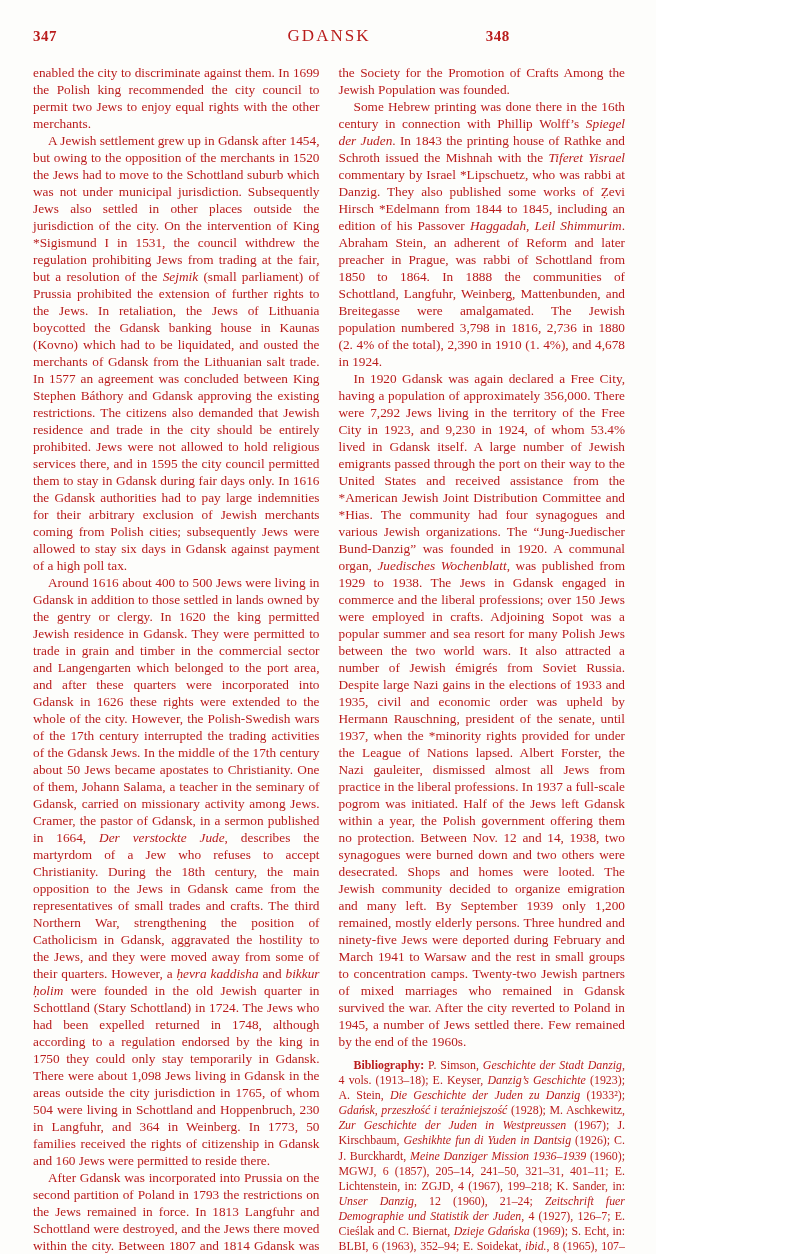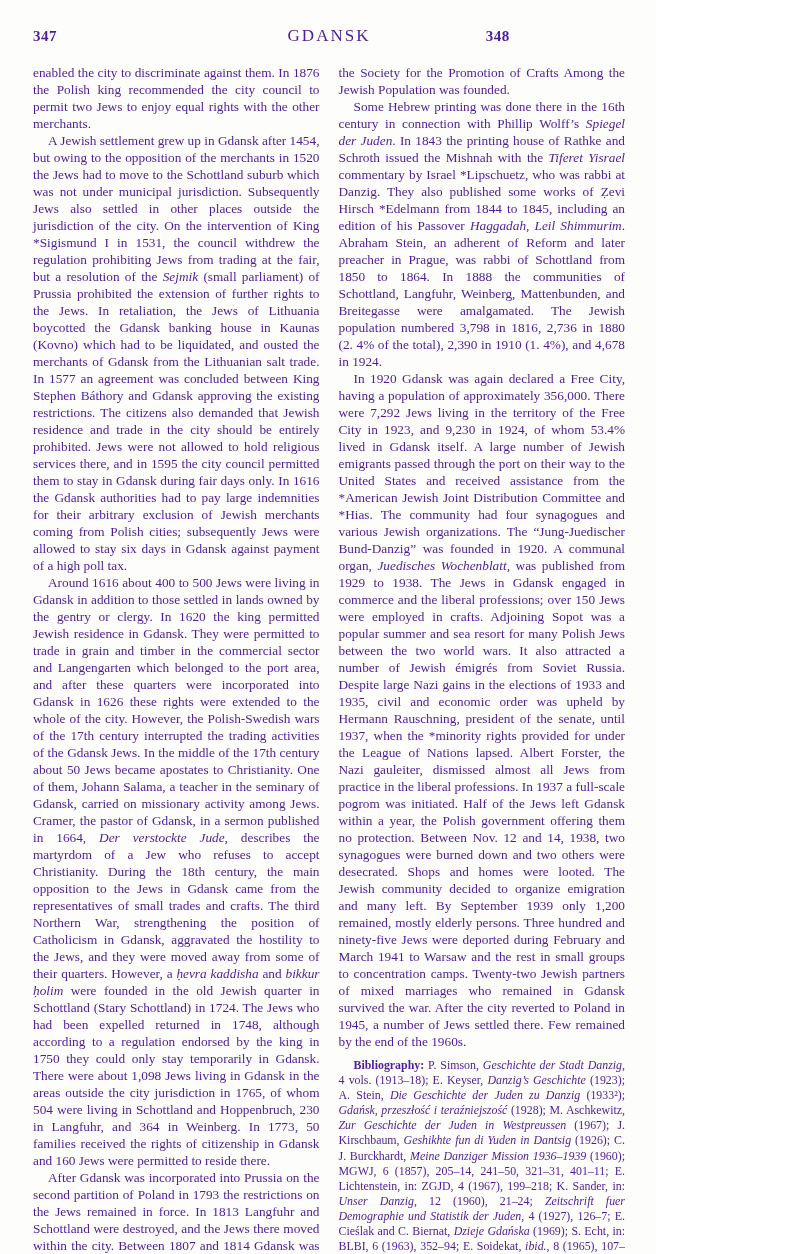--- a/index.html
+++ b/index.html
@@ -1,20 +1,20 @@
 <!DOCTYPE html>
 <html><head>
 <meta charset="utf-8">
 <style>
   html,body{margin:0;padding:0;background:#ffffff;}
   .page{
     position:relative;
     width:656px;height:1254px;
     background:#fdfdfb;
-    color:#4c1d95;
+    color:#b91c1c;
     font-family:"Liberation Serif","DejaVu Serif",serif;
     box-sizing:border-box;
     overflow:hidden;
   }
   .page-header{
     position:absolute;top:26px;left:33px;right:31px;
     display:grid;grid-template-columns:1fr auto 1fr;align-items:baseline;
   }
   .pageno{font-size:15px;font-weight:bold;letter-spacing:.5px;}
   .pageno.right{text-align:center;}
@@ -40,21 +40,21 @@
 <body>
 
 <div class="page">
   <div class="page-header">
     <span class="pageno">347</span>
     <span class="page-title">GDANSK</span>
     <span class="pageno right">348</span>
   </div>
   <div class="columns">
     <div class="col">
-        <p class=""><span>enabled the city to discriminate against them. In 1876 the Polish king recommended the city council to permit two Jews to enjoy equal rights with the other merchants.</span></p>
+        <p class=""><span>enabled the city to discriminate against them. In 1699 the Polish king recommended the city council to permit two Jews to enjoy equal rights with the other merchants.</span></p>
         <p class="indent"><span>A Jewish settlement grew up in Gdansk after 1454, but owing to the opposition of the merchants in 1520 the Jews had to move to the Schottland suburb which was not under municipal jurisdiction. Subsequently Jews also settled in other places outside the jurisdiction of the city. On the intervention of King *Sigismund I in 1531, the council withdrew the regulation prohibiting Jews from trading at the fair, but a resolution of the </span><span class="i">Sejmik</span><span> (small parliament) of Prussia prohibited the extension of further rights to the Jews. In retaliation, the Jews of Lithuania boycotted the Gdansk banking house in Kaunas (Kovno) which had to be liquidated, and ousted the merchants of Gdansk from the Lithuanian salt trade. In 1577 an agreement was concluded between King Stephen Báthory and Gdansk approving the existing restrictions. The citizens also demanded that Jewish residence and trade in the city should be entirely prohibited. Jews were not allowed to hold religious services there, and in 1595 the city council permitted them to stay in Gdansk during fair days only. In 1616 the Gdansk authorities had to pay large indemnities for their arbitrary exclusion of Jewish merchants coming from Polish cities; subsequently Jews were allowed to stay six days in Gdansk against payment of a high poll tax.</span></p>
         <p class="indent"><span>Around 1616 about 400 to 500 Jews were living in Gdansk in addition to those settled in lands owned by the gentry or clergy. In 1620 the king permitted Jewish residence in Gdansk. They were permitted to trade in grain and timber in the commercial sector and Langengarten which belonged to the port area, and after these quarters were incorporated into Gdansk in 1626 these rights were extended to the whole of the city. However, the Polish-Swedish wars of the 17th century interrupted the trading activities of the Gdansk Jews. In the middle of the 17th century about 50 Jews became apostates to Christianity. One of them, Johann Salama, a teacher in the seminary of Gdansk, carried on missionary activity among Jews. Cramer, the pastor of Gdansk, in a sermon published in 1664, </span><span class="i">Der verstockte Jude</span><span>, describes the martyrdom of a Jew who refuses to accept Christianity. During the 18th century, the main opposition to the Jews in Gdansk came from the representatives of small trades and crafts. The third Northern War, strengthening the position of Catholicism in Gdansk, aggravated the hostility to the Jews, and they were moved away from some of their quarters. However, a </span><span class="i">ḥevra kaddisha</span><span> and </span><span class="i">bikkur ḥolim</span><span> were founded in the old Jewish quarter in Schottland (Stary Schottland) in 1724. The Jews who had been expelled returned in 1748, although according to a regulation endorsed by the king in 1750 they could only stay temporarily in Gdansk. There were about 1,098 Jews living in Gdansk in the areas outside the city jurisdiction in 1765, of whom 504 were living in Schottland and Hoppenbruch, 230 in Langfuhr, and 364 in Weinberg. In 1773, 50 families received the rights of citizenship in Gdansk and 160 Jews were permitted to reside there.</span></p>
         <p class="indent"><span>After Gdansk was incorporated into Prussia on the second partition of Poland in 1793 the restrictions on the Jews remained in force. In 1813 Langfuhr and Schottland were destroyed, and the Jews there moved within the city. Between 1807 and 1814 Gdansk was a Free City, and after its renewed occupation by Prussia the Jews there obtained rights of citizenship by the Prussian liberation decree. There were anti-Jewish incidents during the *Hep! Hep! riots in September 1819 and again in August 1821. Thirty-three Jews were received into the merchants’ guild, but by then the city’s commercial importance had declined. Jews were permitted to engage in crafts, and in 1823</span></p>
       </div>
     <div class="col">
         <p class=""><span>the Society for the Promotion of Crafts Among the Jewish Population was founded.</span></p>
         <p class="indent"><span>Some Hebrew printing was done there in the 16th century in connection with Phillip Wolff’s </span><span class="i">Spiegel der Juden</span><span>. In 1843 the printing house of Rathke and Schroth issued the Mishnah with the </span><span class="i">Tiferet Yisrael</span><span> commentary by Israel *Lipschuetz, who was rabbi at Danzig. They also published some works of Ẓevi Hirsch *Edelmann from 1844 to 1845, including an edition of his Passover </span><span class="i">Haggadah, Leil Shimmurim</span><span>. Abraham Stein, an adherent of Reform and later preacher in Prague, was rabbi of Schottland from 1850 to 1864. In 1888 the communities of Schottland, Langfuhr, Weinberg, Mattenbunden, and Breitegasse were amalgamated. The Jewish population numbered 3,798 in 1816, 2,736 in 1880 (2. 4% of the total), 2,390 in 1910 (1. 4%), and 4,678 in 1924.</span></p>
         <p class="indent"><span>In 1920 Gdansk was again declared a Free City, having a population of approximately 356,000. There were 7,292 Jews living in the territory of the Free City in 1923, and 9,230 in 1924, of whom 53.4% lived in Gdansk itself. A large number of Jewish emigrants passed through the port on their way to the United States and received assistance from the *American Jewish Joint Distribution Committee and *Hias. The community had four synagogues and various Jewish organizations. The “Jung-Juedischer Bund-Danzig” was founded in 1920. A communal organ, </span><span class="i">Juedisches Wochenblatt</span><span>, was published from 1929 to 1938. The Jews in Gdansk engaged in commerce and the liberal professions; over 150 Jews were employed in crafts. Adjoining Sopot was a popular summer and sea resort for many Polish Jews between the two world wars. It also attracted a number of Jewish émigrés from Soviet Russia. Despite large Nazi gains in the elections of 1933 and 1935, civil and economic order was upheld by Hermann Rauschning, president of the senate, until 1937, when the *minority rights provided for under the League of Nations lapsed. Albert Forster, the Nazi gauleiter, dismissed almost all Jews from practice in the liberal professions. In 1937 a full-scale pogrom was initiated. Half of the Jews left Gdansk within a year, the Polish government offering them no protection. Between Nov. 12 and 14, 1938, two synagogues were burned down and two others were desecrated. Shops and homes were looted. The Jewish community decided to organize emigration and many left. By September 1939 only 1,200 remained, mostly elderly persons. Three hundred and ninety-five Jews were deported during February and March 1941 to Warsaw and the rest in small groups to concentration camps. Twenty-two Jewish partners of mixed marriages who remained in Gdansk survived the war. After the city reverted to Poland in 1945, a number of Jews settled there. Few remained by the end of the 1960s.</span></p>
         <p class="indent small"><span class="b">Bibliography:</span><span> P. Simson, </span><span class="i">Geschichte der Stadt Danzig</span><span>, 4 vols. (1913–18); E. Keyser, </span><span class="i">Danzig’s Geschichte</span><span> (1923); A. Stein, </span><span class="i">Die Geschichte der Juden zu Danzig</span><span> (1933²); </span><span class="i">Gdańsk, przeszłość i teraźniejszość</span><span> (1928); M. Aschkewitz, </span><span class="i">Zur Geschichte der Juden in Westpreussen</span><span> (1967); J. Kirschbaum, </span><span class="i">Geshikhte fun di Yuden in Dantsig</span><span> (1926); C. J. Burckhardt, </span><span class="i">Meine Danziger Mission 1936–1939</span><span> (1960); MGWJ, 6 (1857), 205–14, 241–50, 321–31, 401–11; E. Lichtenstein, in: ZGJD, 4 (1967), 199–218; K. Sander, in: </span><span class="i">Unser Danzig</span><span>, 12 (1960), 21–24; </span><span class="i">Zeitschrift fuer Demographie und Statistik der Juden</span><span>, 4 (1927), 126–7; E. Cieślak and C. Biernat, </span><span class="i">Dzieje Gdańska</span><span> (1969); S. Echt, in: BLBI, 6 (1963), 352–94; E. Soidekat, </span><span class="i">ibid.</span><span>, 8 (1965), 107–49; T. Loevy, </span><span class="i">ibid.</span><span>, 9 (1966), 190–2; AJYB, 32 (1930/31), 249–51; D. Weinryb, in: PAAJR, 19 (1950), 1–110 (Heb. sect.); Halpern, Pinkas, index.</span><span class="signature">[J.Go.]</span></p>
       </div>

